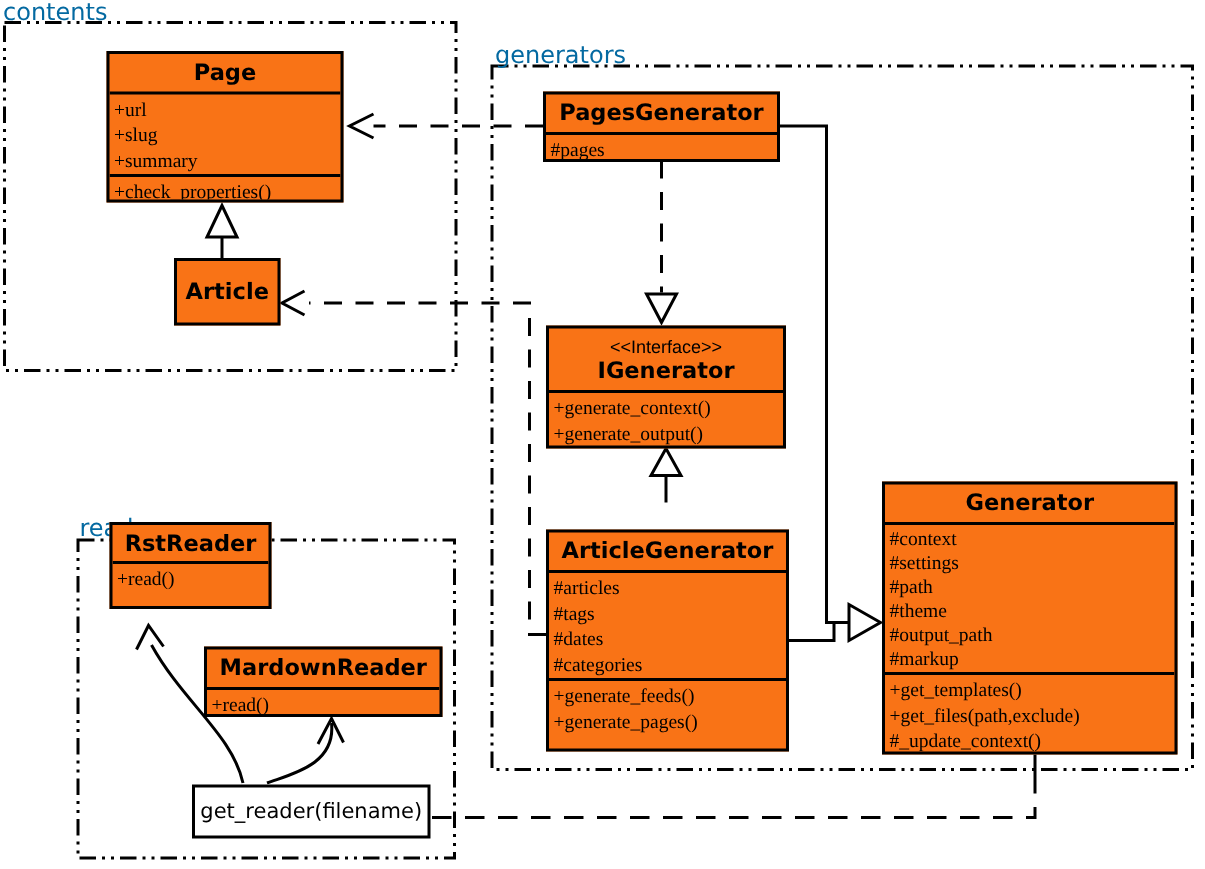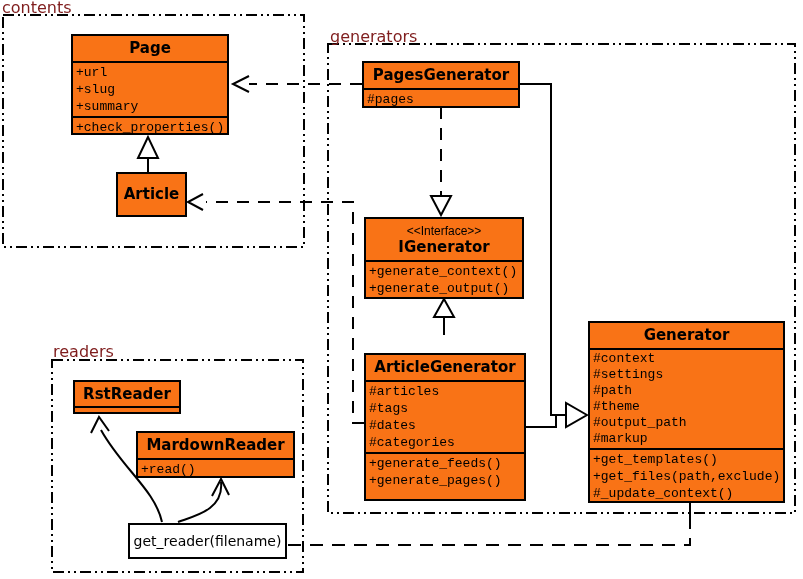--- a/index.html
+++ b/index.html
@@ -2,34 +2,34 @@
 <html><head>
 <meta charset="utf-8">
 <style>
   html,body{margin:0;padding:0;background:#fff;}
   .stage{
     position:relative;width:803px;height:579px;background:#ffffff;
     font-family:"DejaVu Sans",sans-serif;color:#000;overflow:hidden;
   }
   svg.wires{position:absolute;left:0;top:0;width:803px;height:579px;}
   .pkg-label{
-    position:absolute;font-size:16px;line-height:18px;color:#7f1d1d;
+    position:absolute;font-size:16px;line-height:18px;color:#0369a1;
     background:transparent;white-space:nowrap;
   }
   .cls{
     position:absolute;background:#f97316;border:2px solid #000;box-sizing:border-box;
     display:flex;flex-direction:column;overflow:hidden;
   }
   .cls-title{
     flex:0 0 auto;display:flex;flex-direction:column;align-items:center;justify-content:center;
     font-weight:bold;font-size:15px;line-height:17px;text-align:center;
   }
   .sec{flex:0 0 auto;border-top:2px solid #000;padding:1px 3px;}
   .member{
-    font-family:Liberation Mono, monospace;font-size:13px;line-height:17px;
+    font-family:Liberation Serif, serif;font-size:13px;line-height:17px;
     white-space:pre;
   }
   .stereotype{
     font-family:Liberation Sans, sans-serif;font-weight:normal;
     font-size:12px;line-height:15px;text-align:center;
   }
   .plainbox{
     position:absolute;background:#fff;border:2px solid #000;box-sizing:border-box;
     display:flex;align-items:center;justify-content:center;
     font-size:14px;white-space:nowrap;margin-left:36px;
@@ -138,21 +138,21 @@
       <div class="member" style="line-height:16px">#output_path</div>
       <div class="member" style="line-height:16px">#markup</div>
     </div>
     <div class="sec">
       <div class="member">+get_templates()</div>
       <div class="member">+get_files(path,exclude)</div>
       <div class="member">#_update_context()</div>
     </div>
   </div>
 
-  <div class="cls" style="left:73px;top:380px;width:108px;height:34px">
+  <div class="cls" style="left:73px;top:348px;width:108px;height:58px">
     <div class="cls-title" style="height:24px">RstReader</div>
     <div class="sec">
       <div class="member">+read()</div>
     </div>
   </div>
 
   <div class="cls" style="left:136px;top:431px;width:159px;height:47px">
     <div class="cls-title" style="height:25px">MardownReader</div>
     <div class="sec">
       <div class="member">+read()</div>

